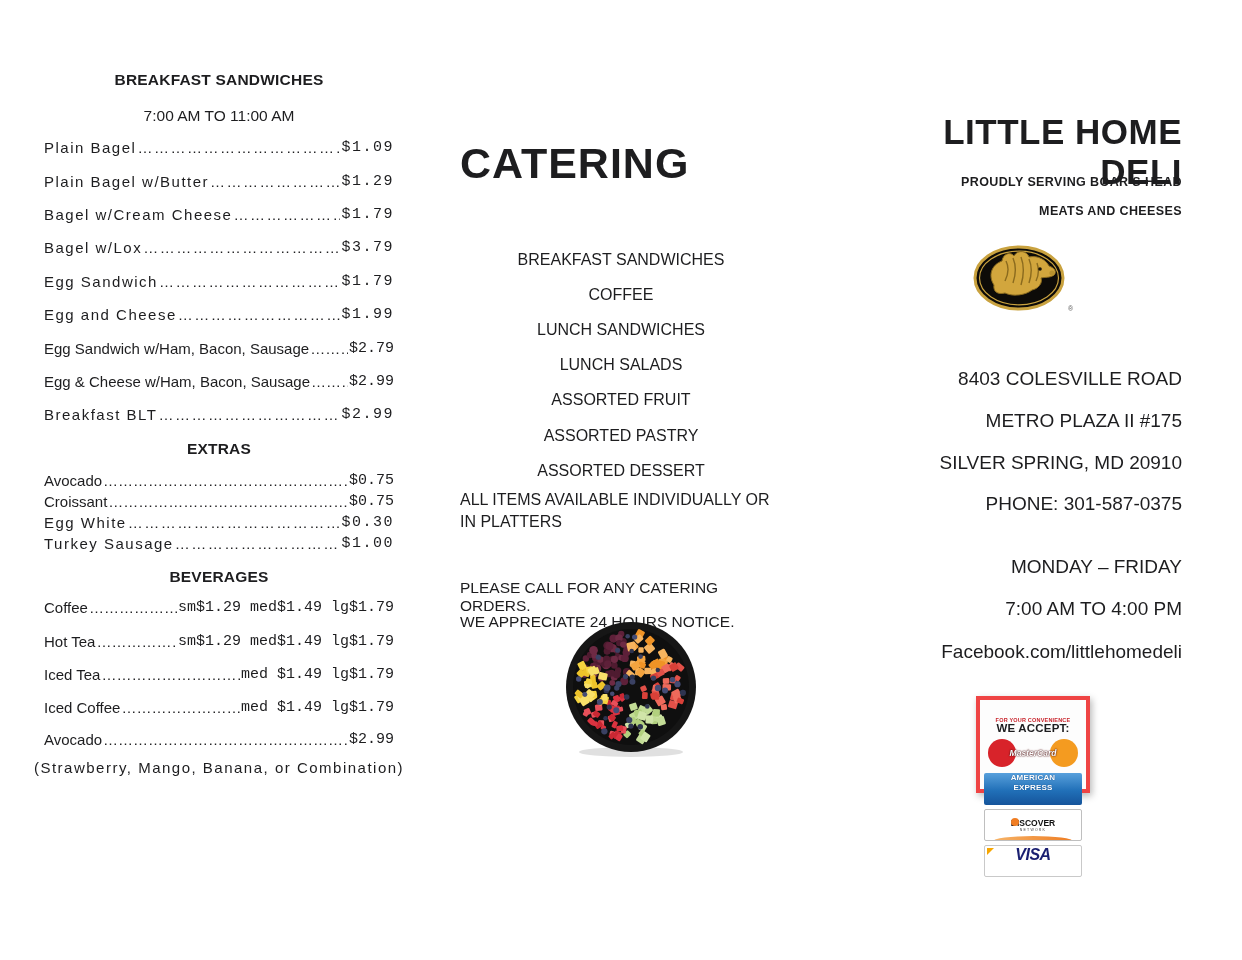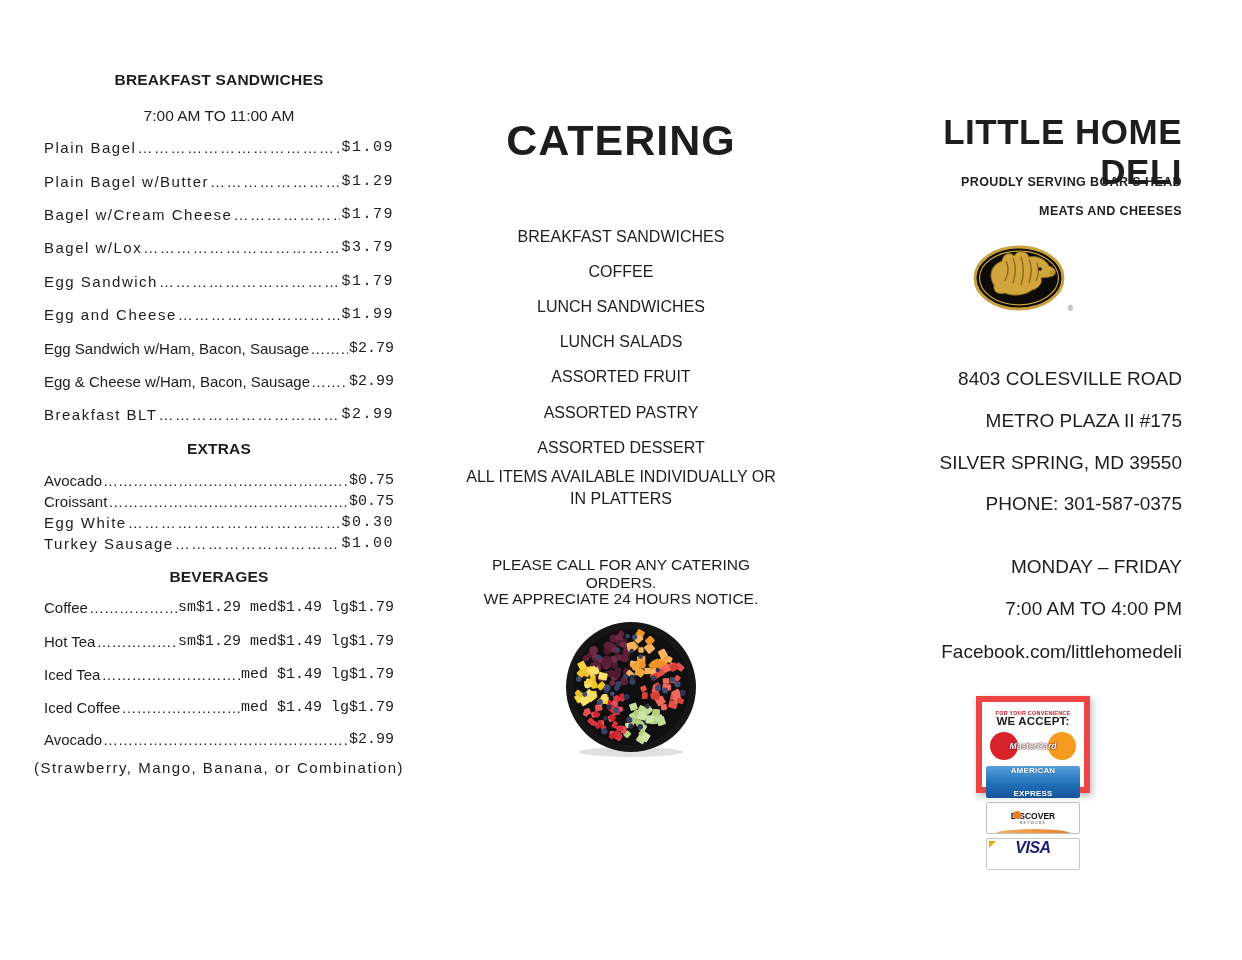--- a/index.html
+++ b/index.html
@@ -18,47 +18,47 @@
   .xl .mrow { height:21px; }
   .vl .mrow:nth-child(5){ height:30px; }
   .sp { letter-spacing:1.5px;justify-content:space-between; }
   .nm { white-space:nowrap; }
   .ld { flex:1; overflow:hidden; white-space:nowrap; margin:0 1px; }
   .pr { white-space:nowrap;font-family:Liberation Mono, monospace; }
   .noterow { height:26px; display:flex; align-items:center; justify-content:center;
              font-size:15px; white-space:nowrap; }
 
   
-  .ccol { left:460px; width:322px; text-align:center; }
+  .ccol { left:460px; width:322px; text-align:left;margin-top:23px; }
   .cat-title { font-size:43px; font-weight:bold; letter-spacing:1px; }
   .crow { height:35.2px; display:flex; align-items:center; justify-content:center; font-size:16px; }
   .crow.wrap { height:46px; display:block; line-height:22px; padding-top:1px; }
   .cnotice { font-size:15.5px; }
 
   
   .rcol { left:868px; width:314px; text-align:right; }
   .r-title { font-size:35px; font-weight:bold; letter-spacing:.5px; }
   .r-sub { font-size:12.5px; font-weight:600; letter-spacing:.4px; }
   .r-big { font-size:19px; line-height:41.8px; }
   .r-fb { font-size:19px; }
 
   
   .paycard { left:976px; top:696px; width:114px; height:97px; background:#fdfdfd;
-             border:6px solid #ef4444; box-shadow:2px 3px 7px rgba(0,0,0,.28);
-             padding:8px 4px 4px; box-sizing:border-box; text-align:center; }
+             border:4px solid #ef4444; box-shadow:2px 3px 7px rgba(0,0,0,.28);
+             padding:17px 4px 4px; box-sizing:border-box; text-align:center; }
   .pay-tagline { color:#c8232b; font-size:5.5px; font-weight:bold; letter-spacing:.2px; }
   .pay-heading { font-size:11.5px; font-weight:bold; letter-spacing:.2px; margin-top:-1px; }
   .pay-grid { display:grid; grid-template-columns:1fr; gap:4px 13px; margin-top:3px; }
   .ptile { position:relative; height:32px; border-radius:2px; overflow:hidden; }
   .mc-c1 { position:absolute; left:4px;  top:2px; width:28px; height:28px; border-radius:50%; background:#d8232a; }
   .mc-c2 { position:absolute; right:4px; top:2px; width:28px; height:28px; border-radius:50%; background:#f49b20; }
   .mc-label { position:absolute; left:0; right:0; top:11px; color:#fff; font-style:italic;
               font-weight:bold; font-size:8.5px; text-shadow:0 0 2px #6b1010, 0 0 1px #000; }
   .amex { background:linear-gradient(180deg,#58a0dc,#2170b8 55%,#15549b);
-          display:flex; flex-direction:column; align-items:center; justify-content:space-between;
+          display:flex; flex-direction:column; align-items:center; justify-content:flex-start;
           color:#fff; font-weight:bold; font-size:8px; letter-spacing:.2px; line-height:9.5px;
           text-shadow:0 0 1px #0c3f7a; }
   .discover { background:#fff; border:1px solid #bfbfbf; box-sizing:border-box;
               display:flex; flex-direction:column; align-items:center; justify-content:center; }
   .disc-label { position:relative; z-index:1; font-weight:bold; font-size:8.5px; color:#101010; }
   .disc-dot { position:absolute; width:8px; height:8px; border-radius:50%; background:#f07d23;
               left:26px; top:8px; z-index:2; }
   .disc-sub { font-size:3.5px; letter-spacing:1.2px; color:#444; }
   .disc-swoosh { position:absolute; bottom:-7px; left:8%; width:84%; height:11px;
                  border-radius:50%; background:linear-gradient(90deg,#f6b469,#ee7c22); }
@@ -436,21 +436,21 @@
                  M57 16 C60 23 60 31 57 40 M65 20 C67 26 67 32 64 38" fill="none" stroke="#8a6a1e" stroke-width="1.4"></path>
         <circle cx="68" cy="26" r="1.8" fill="#1a1409"></circle>
         <circle cx="80" cy="30" r="2.6" fill="#b8922f"></circle>
         <text x="96" y="68" font-size="7" fill="#5a5a5a">®</text>
       </svg>
     </div>
 
     <div class="abs rcol r-big" style="top:358px">
       <div>8403 COLESVILLE ROAD</div>
       <div>METRO PLAZA II #175</div>
-      <div>SILVER SPRING, MD 39550</div>
+      <div>SILVER SPRING, MD 20910</div>
       <div>PHONE: 301-587-0375</div>
     </div>
 
     <div class="abs rcol r-big" style="top:546px">
       <div>MONDAY – FRIDAY</div>
       <div>7:00 AM TO 4:00 PM</div>
     </div>
 
     <div class="abs rcol r-fb" style="top:641px">Facebook.com/littlehomedeli</div>
 

